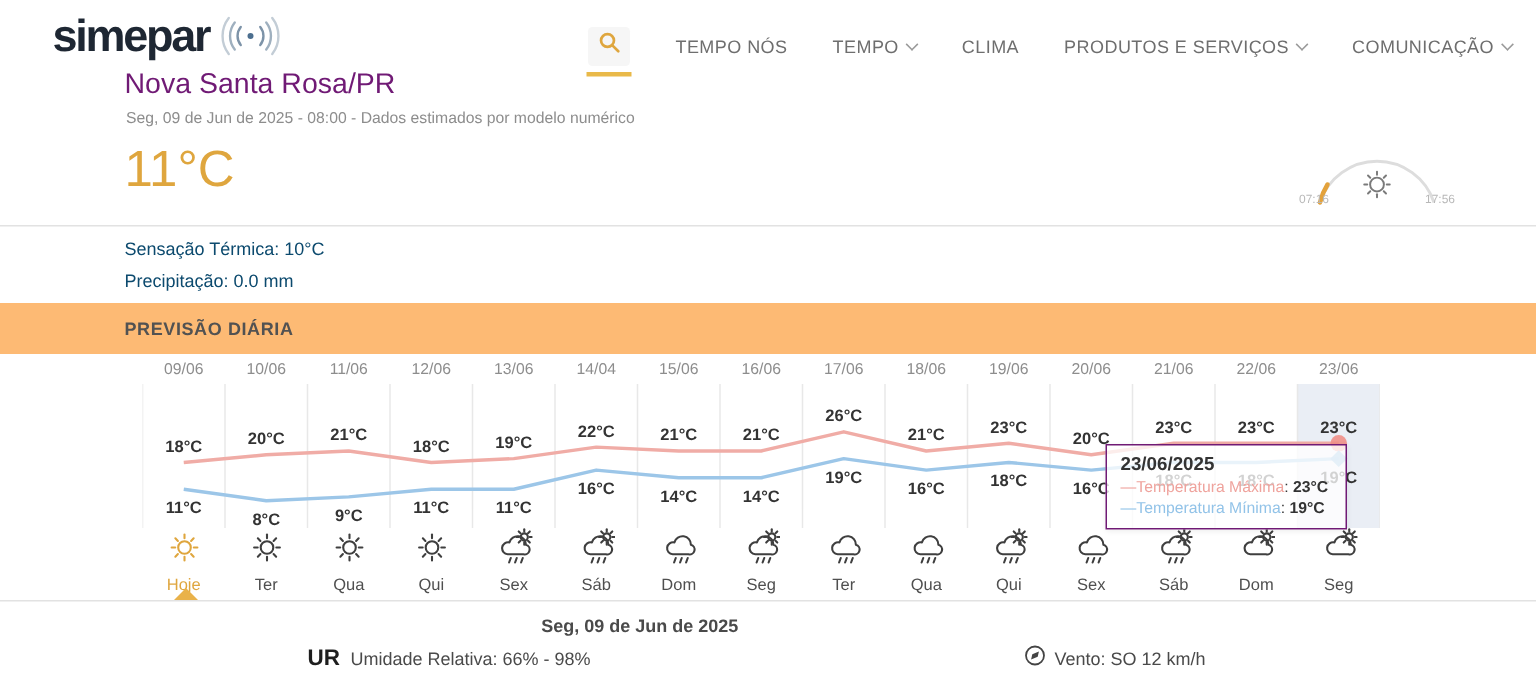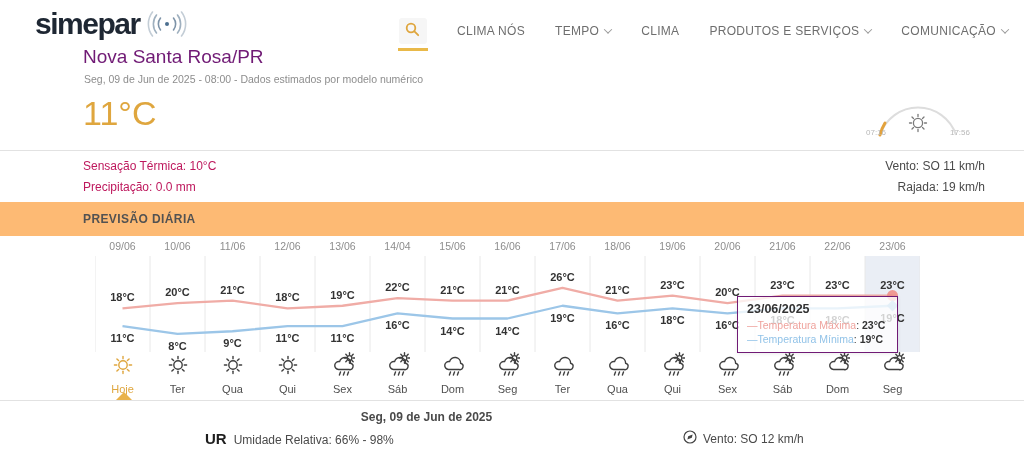--- a/index.html
+++ b/index.html
@@ -24,21 +24,21 @@
   .current-temp { position:absolute; left:83px; top:94px; font-size:34px; color:#dfa63e; }
 
   .sun-gauge { position:absolute; left:866px; top:99px; width:104px; height:40px; }
   .sun-time { position:absolute; bottom:2px; font-size:8px; color:#b8b8b8; }
   .sun-time.rise { left:0; }
   .sun-time.set { right:0; }
 
   .divider { position:absolute; left:0; width:1024px; height:1px; background:#e2e2e2; }
 
   
-  .cond-left { position:absolute; left:83px; top:156px; font-size:12px; color:#be185d; line-height:21px; }
+  .cond-left { position:absolute; left:83px; top:156px; font-size:12px; color:#0c4a6e; line-height:21px; }
   .cond-right { position:absolute; right:39px; top:156px; font-size:12px; color:#4a4a4a; line-height:21px; text-align:right; }
 
   
   .band { position:absolute; left:0; top:202px; width:1024px; height:34px; background:#fdba74; }
   .band span { display:block; margin-left:83px; line-height:34px; font-size:12px; font-weight:bold; color:#525252; letter-spacing:.4px; }
 
   
   .chart-section { position:absolute; left:95px; top:240px; width:825px; height:152px; }
   .dates-row { display:flex; height:16px; }
   .date-cell { width:55px; text-align:center; font-size:10.5px; color:#8d8d8d; }
@@ -89,21 +89,21 @@
   <nav class="main-nav">
     <div class="search-btn">
       <span>
         <svg width="15" height="15" viewBox="0 0 15 15" fill="none">
           <circle cx="6" cy="6" r="4.3" stroke="#dfa63e" stroke-width="1.8"></circle>
           <line x1="9.4" y1="9.4" x2="13.2" y2="13.2" stroke="#dfa63e" stroke-width="1.8" stroke-linecap="round"></line>
         </svg>
       </span>
     </div>
 
-  <div class="nav-item">CLIMA NÓS</div>
+  <div class="nav-item">TEMPO NÓS</div>
       <div class="nav-item">TEMPO<span class="chevron"></span></div>
       <div class="nav-item">CLIMA</div>
       <div class="nav-item">PRODUTOS E SERVIÇOS<span class="chevron"></span></div>
       <div class="nav-item">COMUNICAÇÃO<span class="chevron"></span></div>
     </nav>
 
   <h1 class="page-title">Nova Santa Rosa/PR</h1>
   <p class="subtitle">Seg, 09 de Jun de 2025 - 08:00 - Dados estimados por modelo numérico</p>
   <div class="current-temp">11°C</div>
 
@@ -125,24 +125,20 @@
     </svg>
     <span class="sun-time rise">07:16</span>
     <span class="sun-time set">17:56</span>
   </div>
 
   <div class="divider" style="top:150px"></div>
 
   <div class="cond-left">
     <div>Sensação Térmica: 10°C</div>
     <div>Precipitação: 0.0 mm</div>
-  </div>
-  <div class="cond-right">
-    <div>Vento: SO 11 km/h</div>
-    <div>Rajada: 19 km/h</div>
   </div>
 
   <div class="band">
     <span>PREVISÃO DIÁRIA</span>
   </div>
 
   <div class="chart-section">
     <div class="dates-row" id="datesRow">
         <div class="date-cell">09/06</div>
         <div class="date-cell">10/06</div>

